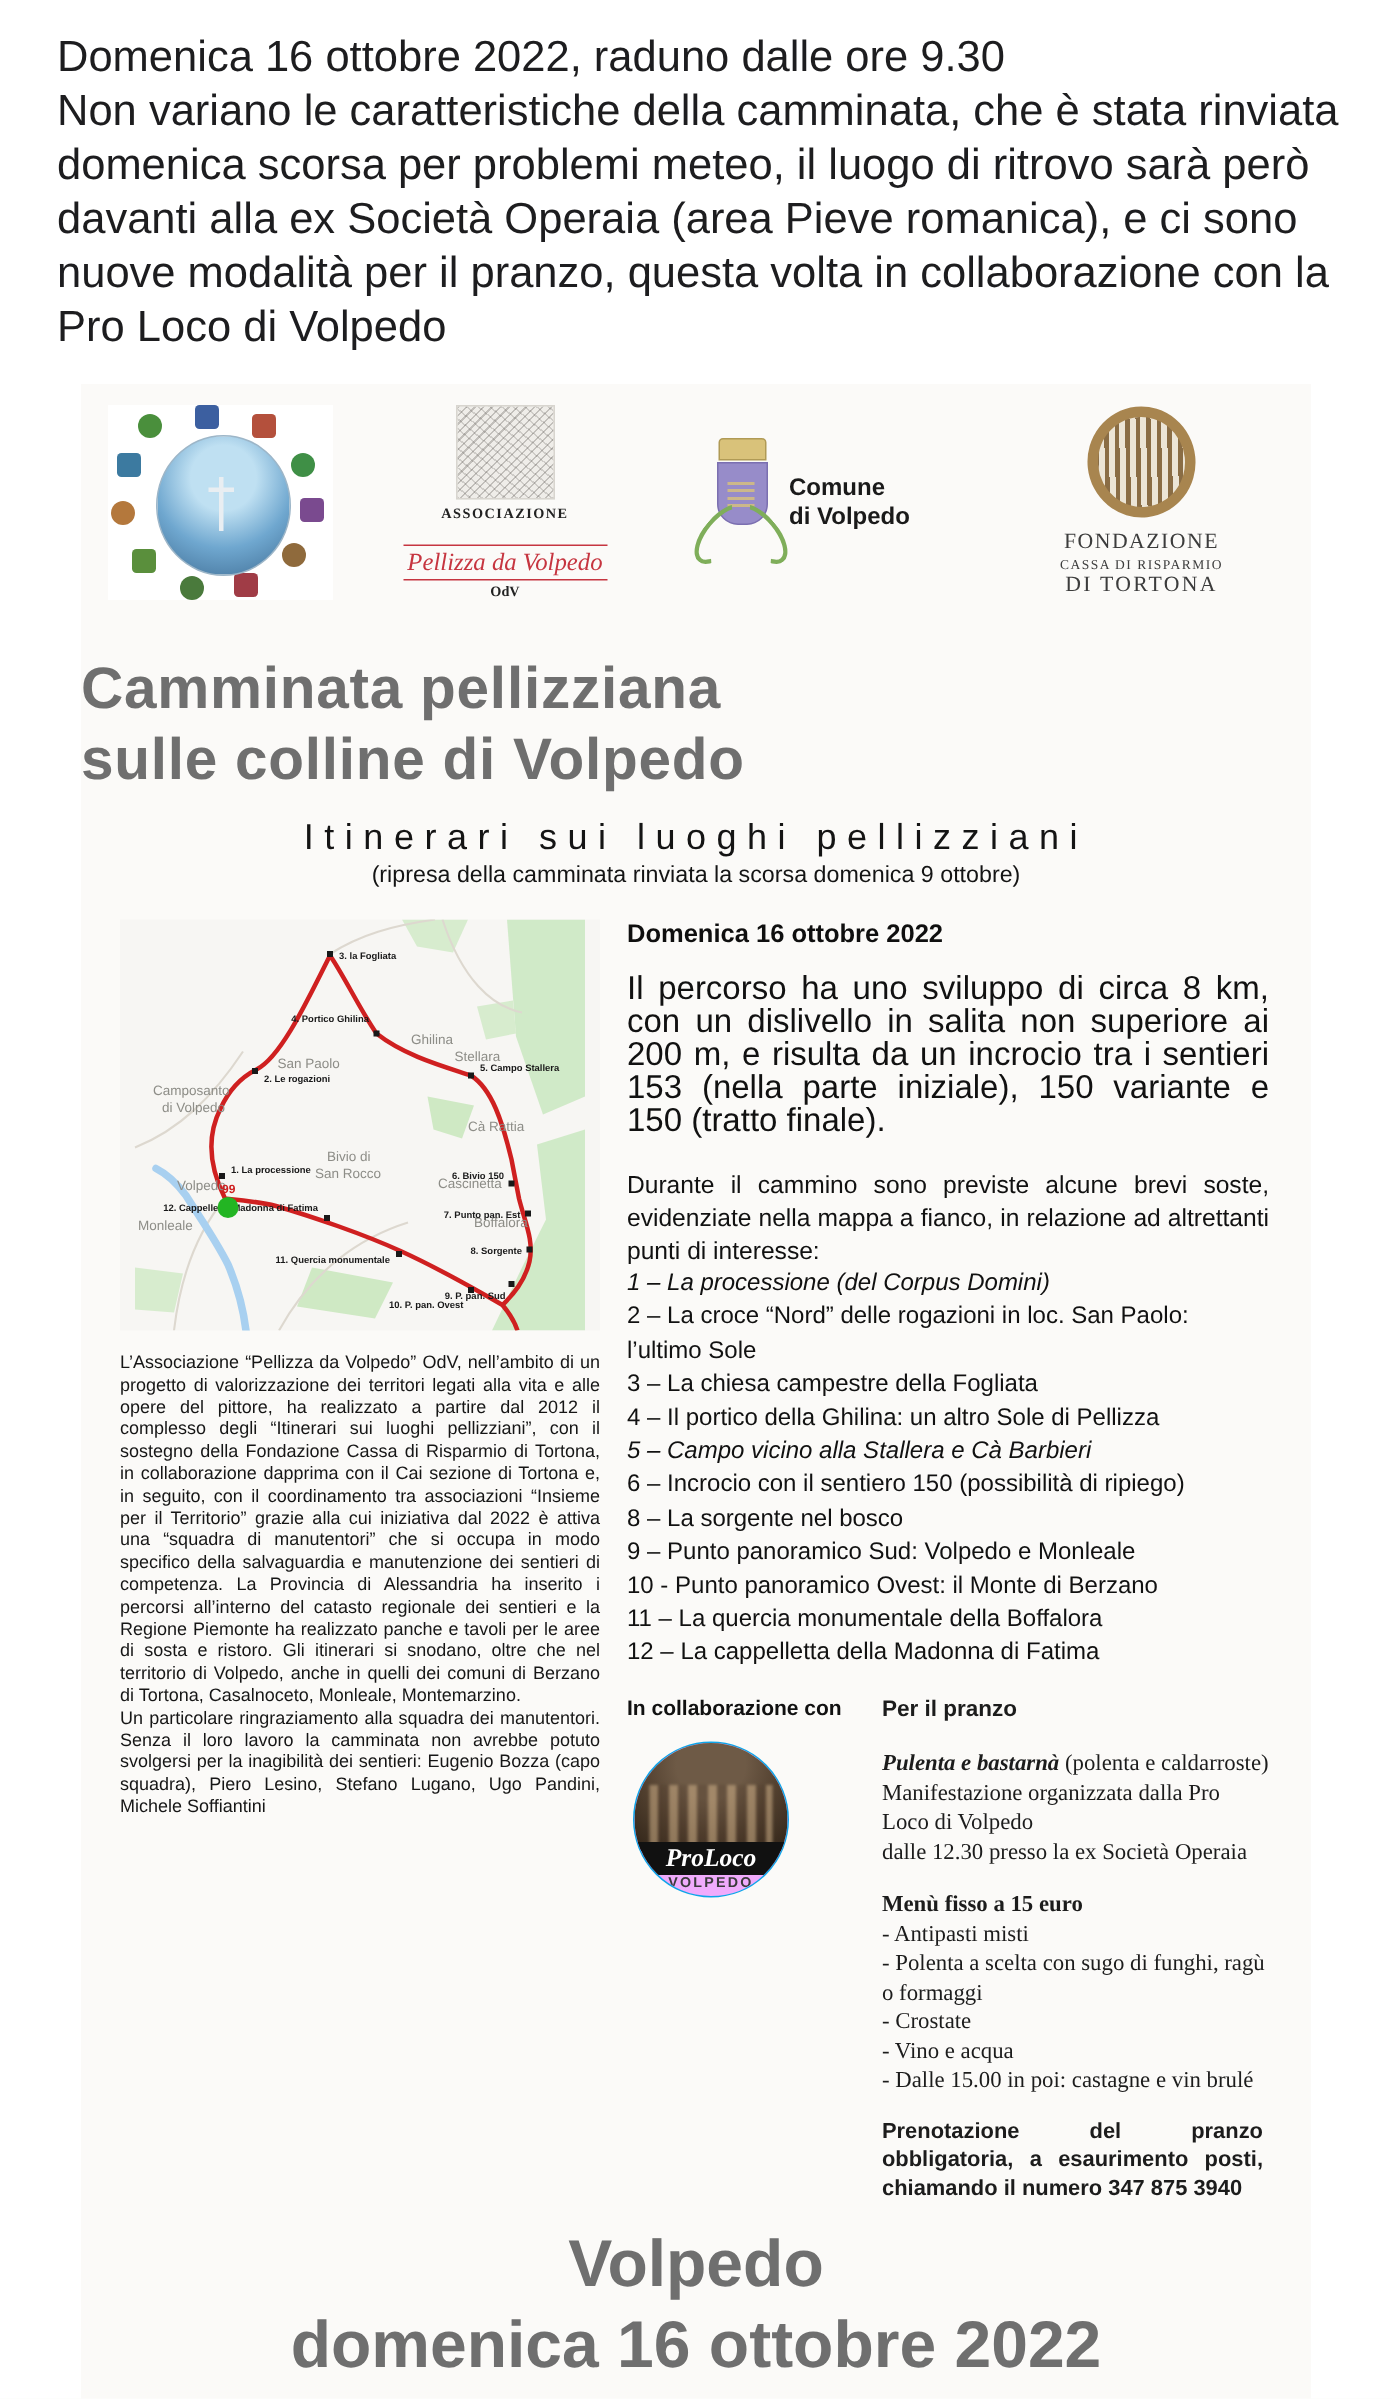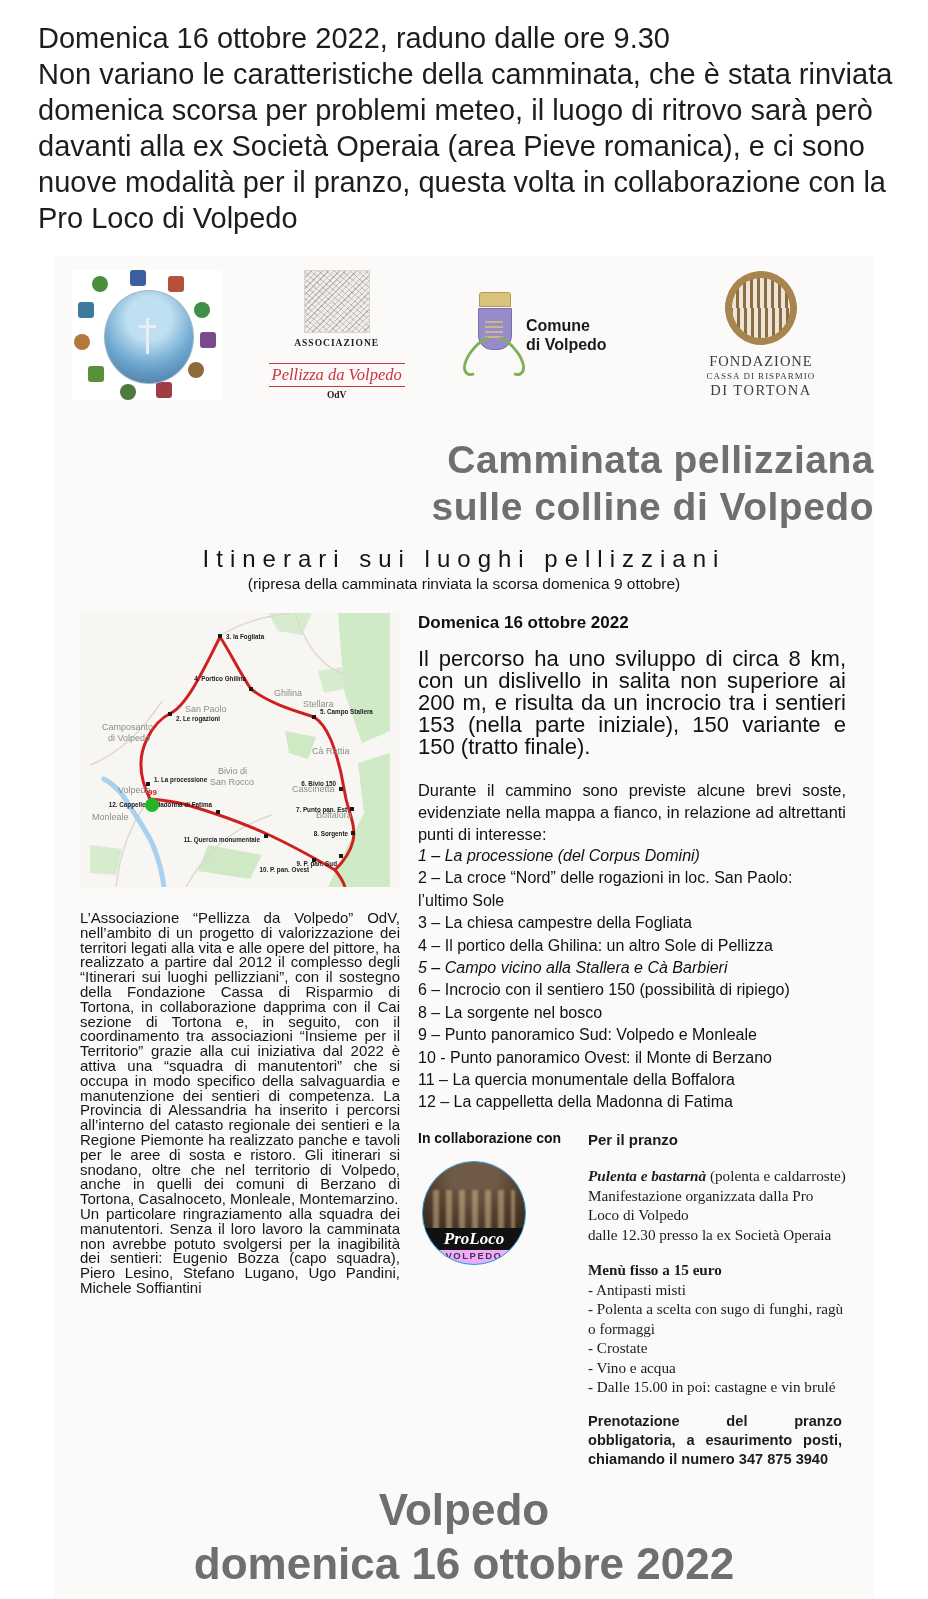--- a/index.html
+++ b/index.html
@@ -45,33 +45,33 @@
   
   .l4{width:190px;height:130px;background:transparent;flex-direction:column;}
   .l4-ring{width:58px;height:60px;border-radius:50%;border:7px solid #a8854f;
            background:repeating-linear-gradient(95deg,#8a6d45 0 3px,#ece5d6 3px 7px);
            transform:rotate(-6deg);}
   .l4-t1{font-family:"Liberation Serif",serif;font-size:14.5px;letter-spacing:1px;color:#3c3c3c;margin-top:8px;}
   .l4-t2{font-family:"Liberation Serif",serif;font-size:9px;letter-spacing:1px;color:#3c3c3c;margin-top:1px;}
   .l4-t3{font-family:"Liberation Serif",serif;font-size:14.5px;letter-spacing:1.5px;color:#3c3c3c;margin-top:1px;}
   .logo-col{display:flex;flex-direction:column;align-items:center;}
   
-  .title{margin-top:34px;text-align:right;font-size:39px;font-weight:bold;color:#6f6f6f;line-height:47px;letter-spacing:.5px;}
+  .title{margin-top:34px;text-align:left;font-size:39px;font-weight:bold;color:#6f6f6f;line-height:47px;letter-spacing:.5px;}
   .subtitle{margin-top:15px;text-align:center;font-size:24px;color:#141414;letter-spacing:7px;}
   .subnote{margin-top:2px;text-align:center;font-size:15.5px;color:#141414;}
   
   .cols{display:flex;margin-top:20px;padding-left:26px;gap:16px;}
   .colA{width:322px;flex:0 0 322px;}
   .colB{flex:1;padding-right:28px;}
   svg.map{width:320px;height:274px;background:#f7f6f3;display:block;}
   svg.map text.pl{font-size:9px;fill:#8d8d87;font-family:"Liberation Sans",sans-serif;}
   svg.map text.st{font-size:6.3px;font-weight:bold;fill:#191919;font-family:"Liberation Sans",sans-serif;}
   svg.map text.badge{font-size:8px;font-weight:bold;fill:#cf2020;}
   svg.map rect.mk{fill:#191919;}
-  .assoc{margin-top:24px;font-size:15px;line-height:14.8px;text-align:justify;color:#161616;padding-right:2px;}
+  .assoc{margin-top:14px;font-size:12px;line-height:14.8px;text-align:justify;color:#161616;padding-right:2px;}
   .route-head{font-size:17px;font-weight:bold;color:#0f0f0f;}
   .route-desc{margin-top:15px;font-size:22px;line-height:22px;text-align:justify;}
   .stops-intro{margin-top:21px;font-size:16.4px;line-height:22px;text-align:justify;}
   .stops div{font-size:16px;line-height:22.4px;}
   .collab-row{display:flex;margin-top:16px;}
   .collab{width:170px;flex:0 0 170px;}
   .collab-label{font-size:14px;font-weight:bold;}
   .proloco{position:relative;margin-top:15px;margin-left:4px;width:102px;height:102px;border-radius:50%;
            overflow:hidden;border:1px solid #0ea5e9;background:#f0abfc;}
   .proloco-paint{position:absolute;inset:0;height:72px;

